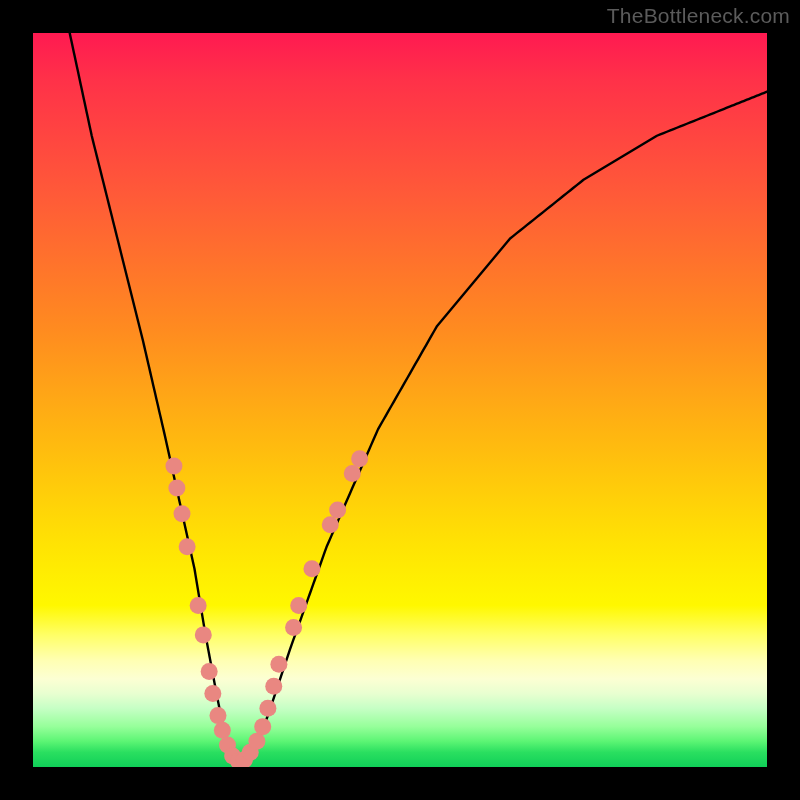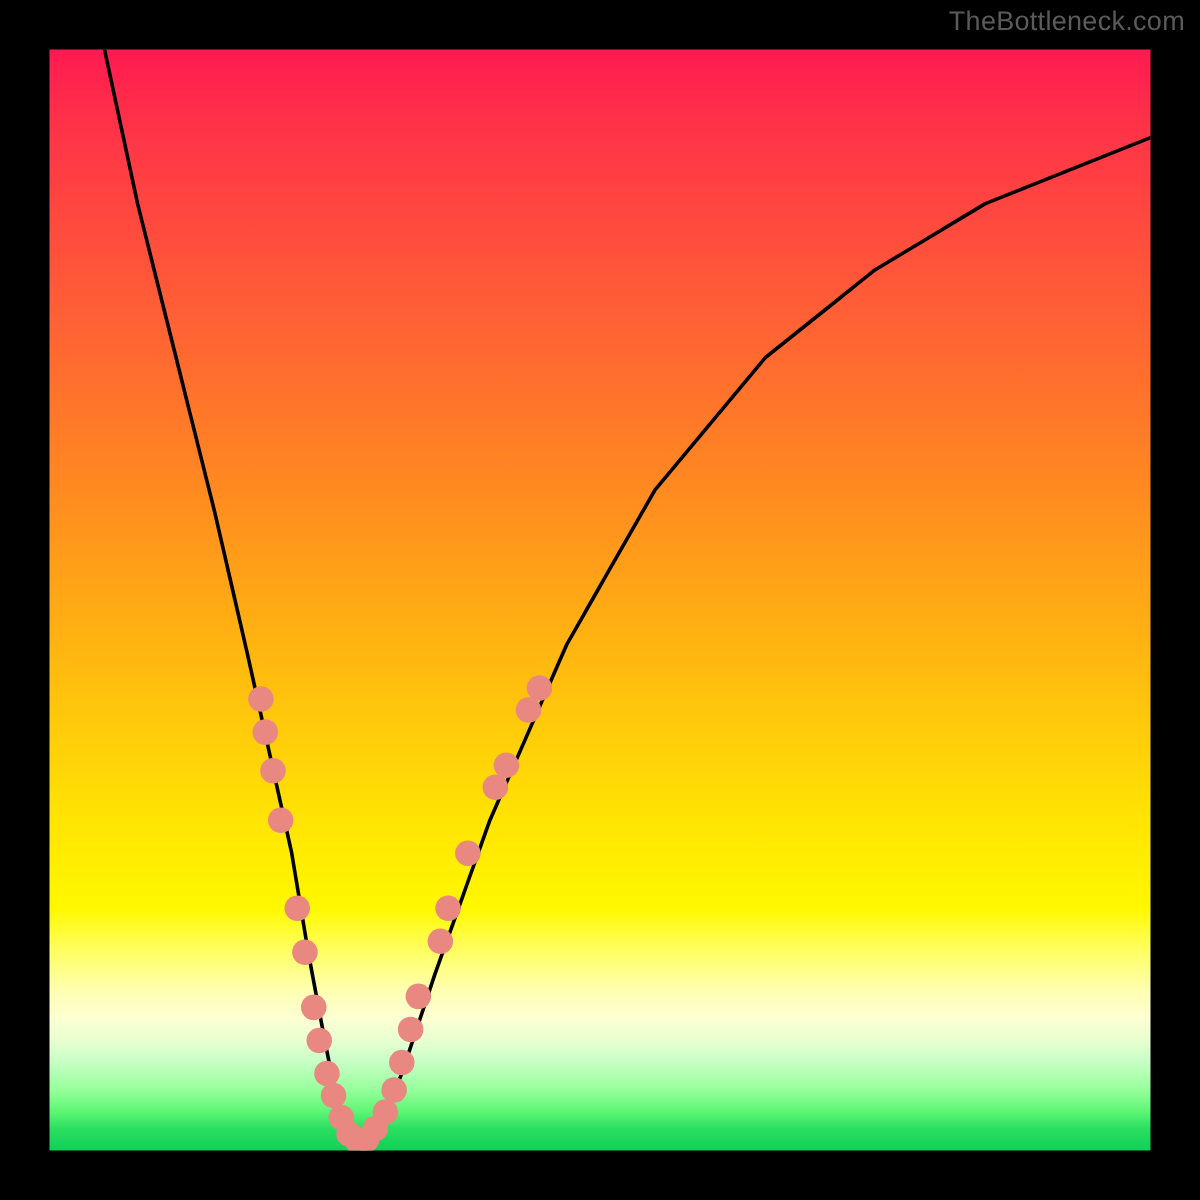--- a/index.html
+++ b/index.html
@@ -49,21 +49,21 @@
     left: 0;
     top: 0;
     width: 734px;
     height: 734px;
   }
   .watermark {
     position: absolute;
     top: 4px;
     right: 10px;
     color: #5b5b5b;
-    font-size: 18px;
+    font-size: 21px;
     font-weight: 500;
     letter-spacing: 0.2px;
     user-select: none;
   }
 </style>
 </head>
 <body>
 
 <div class="frame">
 

